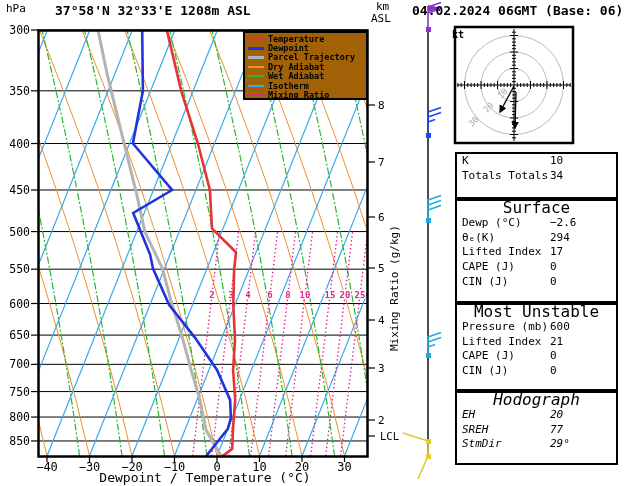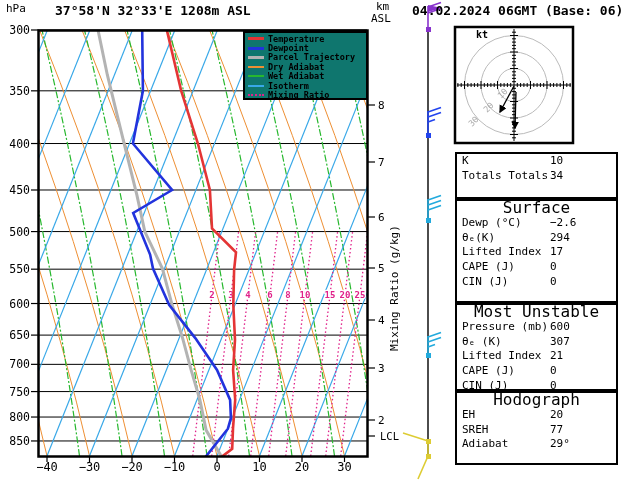--- a/index.html
+++ b/index.html
@@ -3,21 +3,21 @@
 <meta charset="utf-8">
 <style>
   html,body{margin:0;padding:0;background:#fff;}
   #page{position:relative;width:629px;height:486px;background:#fff;overflow:hidden;
         font-family:"DejaVu Sans Mono","Liberation Mono",monospace;color:#000;}
   .abs{position:absolute;}
   .b{font-weight:bold;}
   .t11{font-size:11px;line-height:11px;}
   .t13{font-size:13px;line-height:13px;}
   .t10{font-size:10px;line-height:10px;}
-  #legend{left:243px;top:31px;width:125px;height:69px;border:2px solid #000;background:#0f766e;
+  #legend{left:243px;top:31px;width:125px;height:69px;border:2px solid #000;background:#a16207;
           box-sizing:border-box;padding:1px 0 0 3px;}
   .lg-row{display:flex;align-items:center;height:9.4px;}
   .lg-sw{width:16px;margin-right:4px;flex:0 0 16px;}
   .sw-thick{height:3px;}
   .sw-thin{height:2px;}
   .sw-dotted{height:0;border-top:2px dotted;}
   .lg-label{font-size:8.5px;font-weight:bold;white-space:nowrap;}
   #tables{left:455px;top:152px;width:163px;}
   .tbox{position:absolute;left:0;width:163px;border:2px solid #000;background:#fff;box-sizing:border-box;}
   .trow{position:relative;height:14.8px;font-size:11px;line-height:14.8px;padding-left:5px;white-space:nowrap;}
@@ -295,22 +295,23 @@
         <line x1="516" y1="92" x2="515" y2="128" stroke="#000" stroke-width="1.3" marker-end="url(#arr)"></line>
       </g>
     </svg>
 
 <div class="abs t11" style="left:6px;top:3px">hPa</div>
 <div class="abs t13 b" style="left:55px;top:4px">37°58'N 32°33'E 1208m ASL</div>
 <div class="abs t11" style="left:376px;top:1px">km</div>
 <div class="abs t11" style="left:371px;top:13px">ASL</div>
 <div class="abs t13 b" style="left:412px;top:4px">04.02.2024 06GMT (Base: 06)</div>
 <div class="abs t11" id="mixlabel">Mixing Ratio (g/kg)</div>
+<div class="abs t13" id="xaxislabel">Dewpoint / Temperature (°C)</div>
 <div class="abs" style="left:380px;top:430px;font-size:10.5px">LCL</div>
-<div class="abs t10 b" style="left:476px;top:30px">kt</div>
+<div class="abs t10 b" style="left:452px;top:30px">kt</div>
 
 <div class="abs" id="legend">
       <div class="lg-row">
         <div class="lg-sw sw-thick" style="background: rgb(228, 53, 53);"></div>
         <span class="lg-label">Temperature</span>
       </div>
       <div class="lg-row">
         <div class="lg-sw sw-thick" style="background: rgb(34, 51, 221);"></div>
         <span class="lg-label">Dewpoint</span>
       </div>
@@ -345,26 +346,25 @@
         <div class="ttitle">Surface</div>
         <div class="trow"><span>Dewp (°C)</span><span class="tval">−2.6</span></div>
         <div class="trow"><span>θₑ(K)</span><span class="tval">294</span></div>
         <div class="trow"><span>Lifted Index</span><span class="tval">17</span></div>
         <div class="trow"><span>CAPE (J)</span><span class="tval">0</span></div>
         <div class="trow"><span>CIN (J)</span><span class="tval">0</span></div>
       </div>
       <div class="tbox" style="top: 151px; height: 88px;">
         <div class="ttitle">Most Unstable</div>
         <div class="trow"><span>Pressure (mb)</span><span class="tval">600</span></div>
-        <div class="trow"><span>θₑ (K)</span><span class="tval">307</span></div>
         <div class="trow"><span>Lifted Index</span><span class="tval">21</span></div>
         <div class="trow"><span>CAPE (J)</span><span class="tval">0</span></div>
         <div class="trow"><span>CIN (J)</span><span class="tval">0</span></div>
       </div>
-      <div class="tbox" style="top: 239px; height: 74px;">
+      <div class="tbox" style="top: 239px; height: 74px; font-style: italic;">
         <div class="ttitle">Hodograph</div>
         <div class="trow"><span>EH</span><span class="tval">20</span></div>
         <div class="trow"><span>SREH</span><span class="tval">77</span></div>
-        <div class="trow"><span>Adiabat</span><span class="tval">29°</span></div>
+        <div class="trow"><span>StmDir</span><span class="tval">29°</span></div>
       </div>
     </div>
 
 </div>
 
 </body></html>

